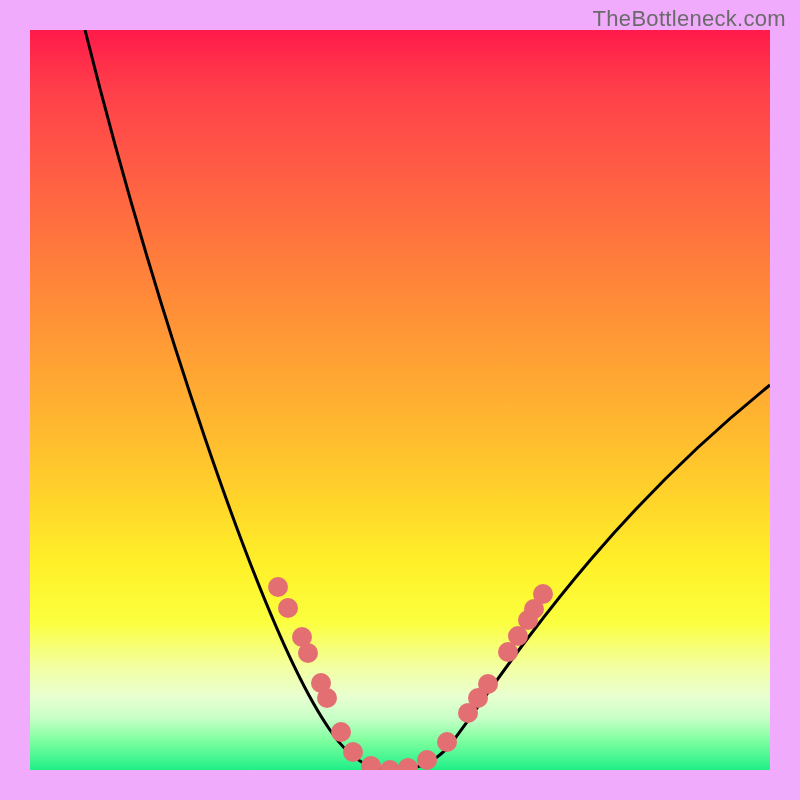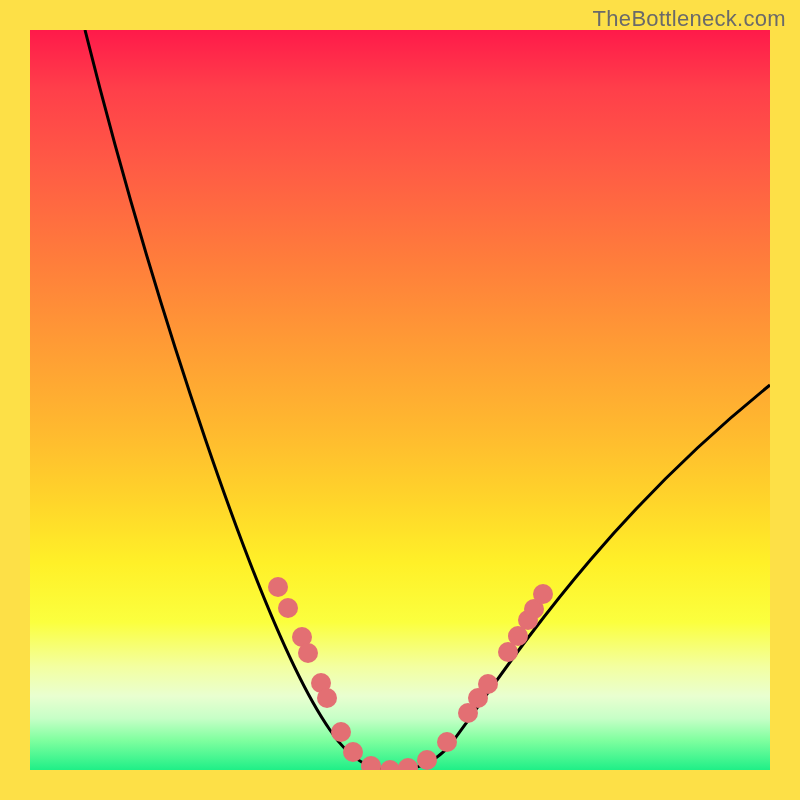--- a/index.html
+++ b/index.html
@@ -10,21 +10,21 @@
     background: #000;
     overflow: hidden;
     font-family: Arial, Helvetica, sans-serif;
   }
   .frame {
     position: absolute;
     left: 0;
     top: 0;
     width: 800px;
     height: 800px;
-    background: #fde047;
+    background: #f0abfc;
   }
   .plot {
     position: absolute;
     left: 30px;
     top: 30px;
     width: 740px;
     height: 740px;
     background: linear-gradient(to bottom,
       #ff1a4a 0%,
       #ff3f4a 8%,

